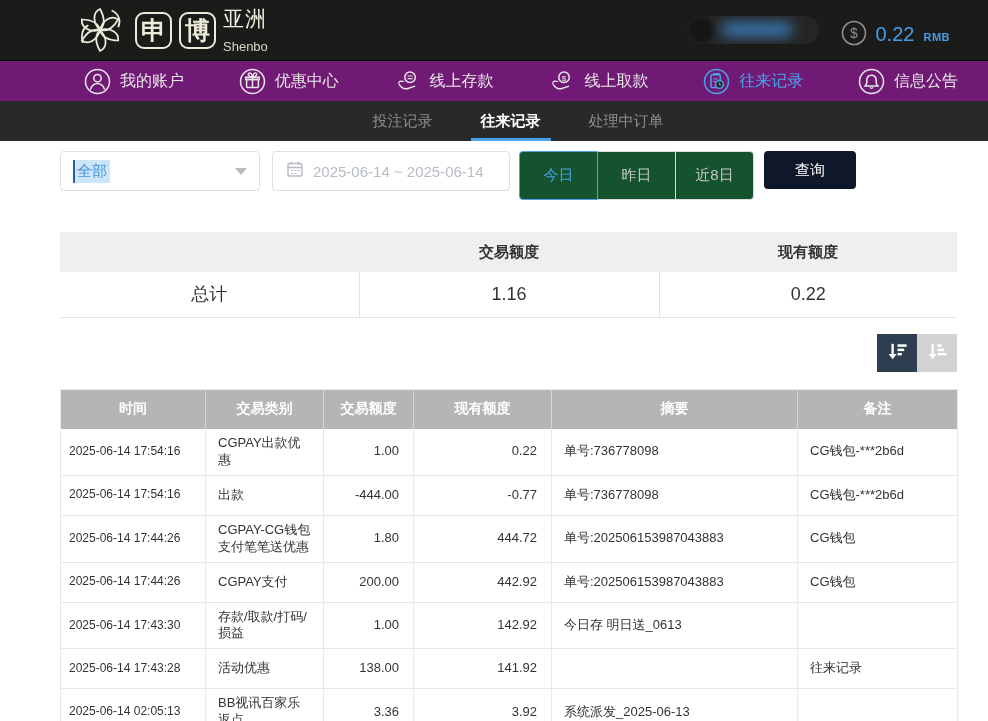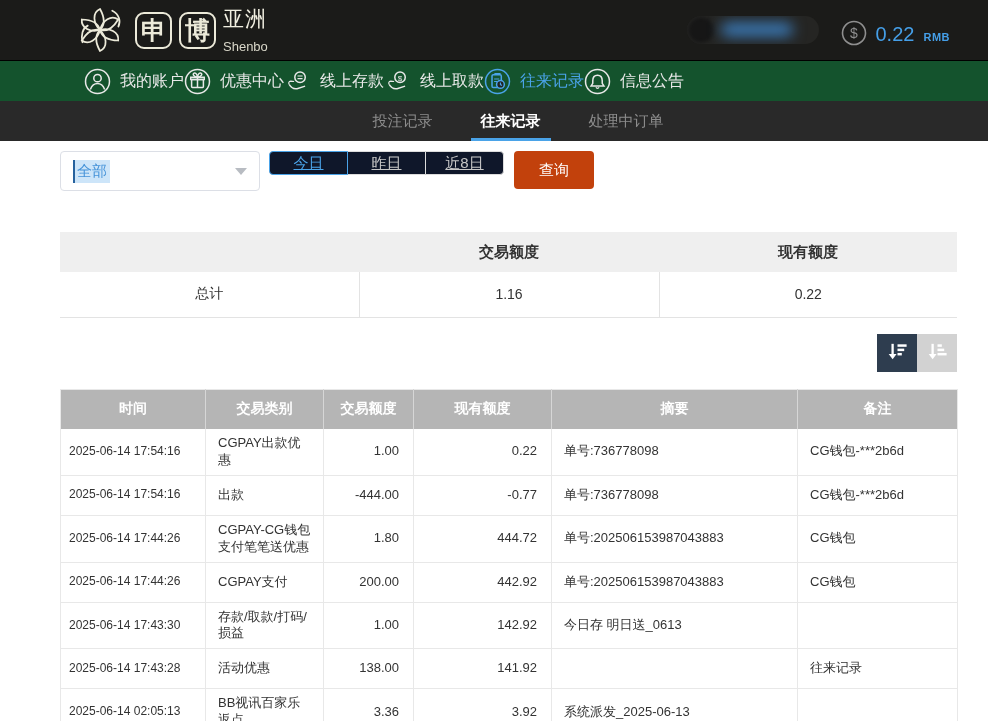--- a/index.html
+++ b/index.html
@@ -33,22 +33,22 @@
   .user-blur { width: 132px; height: 28px; border-radius: 14px; background: #252523; position: relative; overflow: hidden; cursor: pointer; }
   .user-blur .blob { position: absolute; left: 34px; top: 7px; width: 72px; height: 13px; background: #3c7fc0; border-radius: 7px; filter: blur(7px); }
   .user-blur .ava { position: absolute; left: 1px; top: 1px; width: 26px; height: 26px; border-radius: 50%; background: #161616; filter: blur(2px); }
   .balance { display: flex; align-items: baseline; gap: 9px; cursor: pointer; }
   .coin-icon { position: relative; top: 5px; }
   .balance-amount { color: #459fe8; font-size: 20px; }
   .balance-cur { color: #459fe8; font-size: 11px; font-weight: bold; letter-spacing: .5px; }
 
   
   .navbar {
-    height: 41px; background: #14532d; border-top: 1px solid #000;
-    display: flex; align-items: center; 
+    height: 41px; background: #701a75; border-top: 1px solid #000;
+    display: flex; align-items: center; justify-content: space-between;
     padding: 0 30px 0 84px;
   }
   .nav-item { display: flex; align-items: center; gap: 9px; color: #e8e8e8; font-size: 16px; cursor: pointer; white-space: nowrap; }
   .nav-item svg { display: block; }
   .nav-item.active { color: #4aa3e8; }
 
   
   .subbar { height: 40px; background: #292929; display: flex; justify-content: center; padding-left: 48px; }
   .subtab { display: flex; align-items: center; color: #8d8d8d; font-size: 15px; padding: 0 6px; margin: 0 18px; position: relative; cursor: pointer; }
   .subtab.active { color: #ffffff; font-weight: bold; }
@@ -57,30 +57,30 @@
   
   .content { padding: 10px 0 0 60px; }
 
   .filter-row { display: flex; align-items: flex-start; height: 40px; }
   .select-box { width: 200px; height: 40px; border: 1px solid #dcdfe6; border-radius: 4px; background: #fff; display: flex; align-items: center; padding: 0 12px; position: relative; cursor: pointer; }
   .select-value { background: #cde5f9; color: #4693d9; font-size: 15px; padding: 2px 3px 2px 2px; border-left: 2px solid #27629e; }
   .select-caret { position: absolute; right: 12px; width: 0; height: 0; border-left: 6px solid transparent; border-right: 6px solid transparent; border-top: 7px solid #b8bcc2; }
   .date-box { margin-left: 12px; width: 238px; height: 40px; border: 1px solid #dcdfe6; border-radius: 4px; background: #fff; display: flex; align-items: center; gap: 9px; padding: 0 13px; cursor: pointer; }
   .date-text { color: #b7bcc4; font-size: 15px; }
   .btn-group { display: flex; margin-left: 9px; }
-  .qbtn { width: 79px; height: 24px; background: #0f172a; border: 1px solid #dcdcdc; color: #c6c6c6; font-size: 15px; display: flex; align-items: center; justify-content: center; margin-left: -1px; cursor: pointer; text-decoration: underline; }
+  .qbtn { width: 79px; height: 49px; background: #14532d; border: 1px solid #dcdcdc; color: #c6c6c6; font-size: 15px; display: flex; align-items: center; justify-content: center; margin-left: -1px; cursor: pointer; }
   .qbtn.first { border-radius: 4px 0 0 4px; margin-left: 0; }
   .qbtn.last { border-radius: 0 4px 4px 0; }
   .qbtn.active { border-color: #4aa3e8; color: #4aa3e8; position: relative; z-index: 1; }
-  .search-btn { margin-left: 10px; width: 80px; height: 38px; background: #c2410c; border: none; border-radius: 4px; color: #fff; font-size: 15px; cursor: pointer; font-family: inherit; }
+  .search-btn { margin-left: 10px; width: 92px; height: 38px; background: #0f172a; border: none; border-radius: 4px; color: #fff; font-size: 15px; cursor: pointer; font-family: inherit; }
 
   
   .summary-table { margin-top: 41px; width: 897px; border-collapse: collapse; table-layout: fixed; }
   .summary-table th { background: #efefef; height: 40px; font-size: 15px; color: #333; font-weight: 600; text-align: center; }
-  .summary-table td { background: #fff; height: 45px; font-size: 14px; color: #333; text-align: center; border-bottom: 1px solid #e3e3e3; border-right: 1px solid #e3e3e3; }
+  .summary-table td { background: #fff; height: 45px; font-size: 18px; color: #333; text-align: center; border-bottom: 1px solid #e3e3e3; border-right: 1px solid #e3e3e3; }
   .summary-table td:last-child { border-right: none; }
 
   
   .sort-row { width: 897px; margin-top: 16px; display: flex; justify-content: flex-end; }
   .sort-btn { width: 40px; height: 38px; display: flex; align-items: center; justify-content: center; cursor: pointer; border: none; }
   .sort-btn.desc { background: #2e3d4f; }
   .sort-btn.asc { background: #d2d2d2; }
 
   
   .main-table { margin-top: 17px; width: 897px; border-collapse: collapse; table-layout: fixed; border: 1px solid #e8e8e8; }
@@ -212,20 +212,30 @@
   <div class="subtab active">往来记录</div>
   <div class="subtab">处理中订单</div>
 </div>
 
 <div class="content">
 
   <div class="filter-row">
     <div class="select-box">
       <span class="select-value">全部</span>
       <span class="select-caret"></span>
+    </div>
+    <div class="date-box">
+      <span>
+        <svg viewBox="0 0 18 18" width="18" height="18" fill="none" stroke="#b8bcc2" stroke-width="1.4">
+          <rect x="2" y="3.5" width="14" height="12.5" rx="1.5"></rect>
+          <path d="M5.5 1.8 v3 M12.5 1.8 v3 M2 7.5 h14"></path>
+          <path d="M5 10.5 h2 M8.5 10.5 h2 M12 10.5 h2 M5 13.5 h2 M8.5 13.5 h2" stroke-width="1.2"></path>
+        </svg>
+      </span>
+      <span class="date-text">2025-06-14 ~ 2025-06-14</span>
     </div>
     <div class="btn-group">
       <div class="qbtn first active">今日</div>
       <div class="qbtn">昨日</div>
       <div class="qbtn last">近8日</div>
     </div>
     <button class="search-btn">查询</button>
   </div>
 
   <table class="summary-table">

